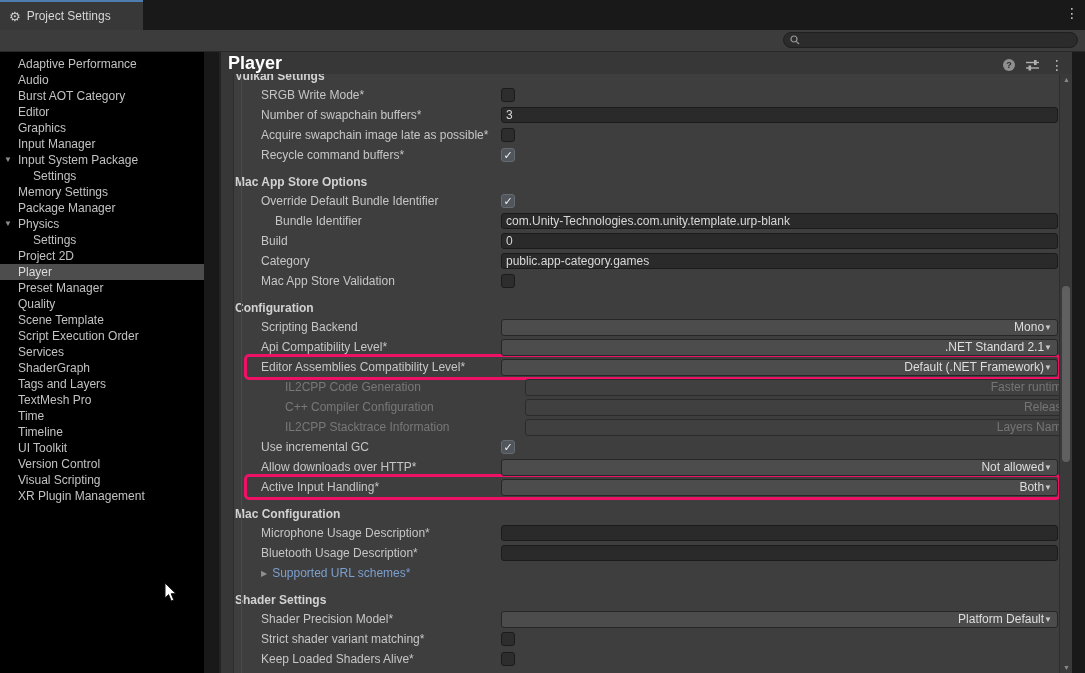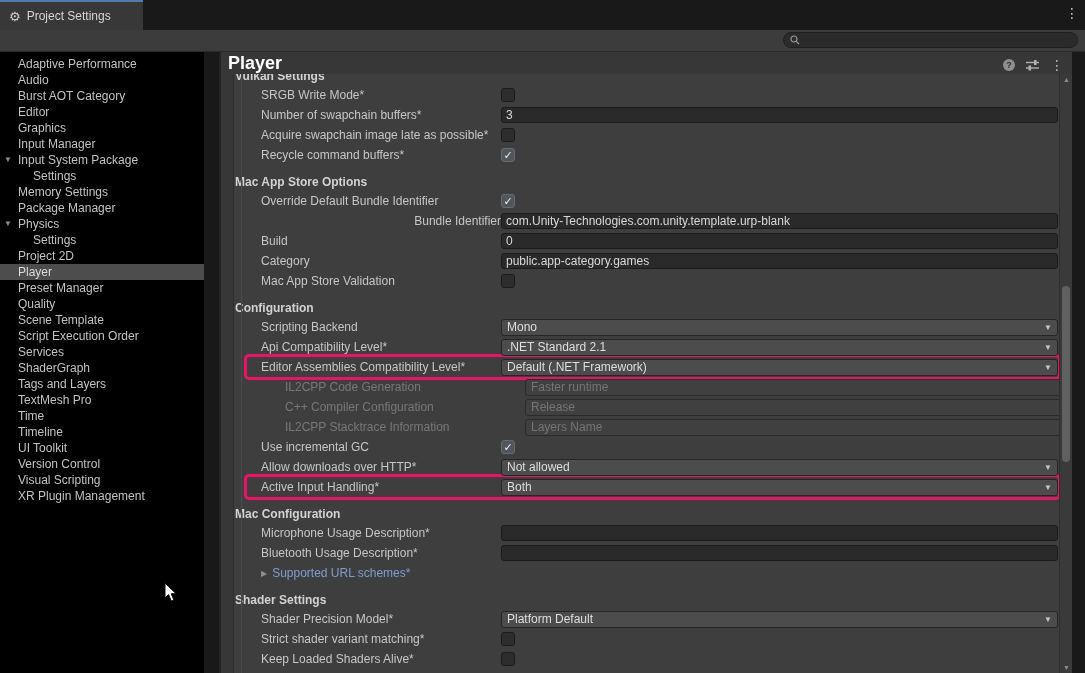--- a/index.html
+++ b/index.html
@@ -44,38 +44,38 @@
   .content { position:absolute; left:12px; top:22px; width:835px; height:599px; overflow:hidden;
              background:#3e3e3e; border-left:1px solid #2d2d2d; }
   .indent-guide { position:absolute; left:7px; top:0; width:1px; height:100%; background:#4a4a4a; }
 
   .section { margin-top:8px; }
   .section.clipped { margin-top:-7px; }
   .section-header { height:18px; line-height:18px; margin-left:1px; color:#d2d2d2;
                     font-size:12px; font-weight:bold; white-space:nowrap; }
   .row { display:flex; align-items:center; height:20px; margin-left:13px; padding-left:14px; width:811px; }
   .row .label { width:240px; color:#c6c6c6; font-size:12px; white-space:nowrap; overflow:hidden; flex:none; }
-  .row.nested .label { width:226px;text-align:right; }
+  .row.nested .label { width:226px; }
   .row.nested { padding-left:28px; }
   .row .field { width:557px; flex:none; display:flex; align-items:center; }
   .row.disabled .label { color:#787878;margin-left:24px; }
   .row.hl { box-shadow:0 0 0 3px var(--pink,#ee1166); border-radius:2px; }
 
   .checkbox { width:14px; height:14px; background:#2d2d2d; border:1px solid #1b1b1b; border-radius:3px;
               display:flex; align-items:center; justify-content:center; }
   .checkbox.checked { background:#51565c; border-color:#666b70; }
   .checkbox .mark { color:#f0f0f0; font-size:11px; line-height:1; display:none; }
   .checkbox.checked .mark { display:block; }
 
   .textfield { width:557px; height:16px; background:#2a2a2a; border:1px solid #1b1b1b; border-radius:3px;
                color:#d8d8d8; font-size:12px; padding:0 4px; font-family:"Liberation Sans",sans-serif; outline:none; }
 
   .dropdown { width:557px; height:17px; background:#4c4c4c; border:1px solid #262626; border-radius:3px;
               display:flex; align-items:center; padding:0 5px; color:#dedede; font-size:12px; cursor:default; }
-  .dropdown .dd-text { flex:1; white-space:nowrap; overflow:hidden; }
+  .dropdown .dd-text { flex:1; white-space:nowrap; overflow:hidden;text-align:right; }
   .dropdown .dd-arrow { font-size:8px; color:#c8c8c8; }
   .row.disabled .dropdown { background:#404040; border-color:#2b2b2b; color:#757575; }
   .row.disabled .dropdown .dd-arrow { color:#6a6a6a; }
 
   .foldout-link { display:flex; align-items:center; gap:5px; }
   .foldout-link .tri { font-size:8px; color:#8f8f8f; }
   .foldout-link .link-text { color:var(--link,#7d9fce); font-size:12px; }
 
   
   .vscroll { position:absolute; right:0; top:22px; width:13px; height:599px; background:#3a3a3a;

